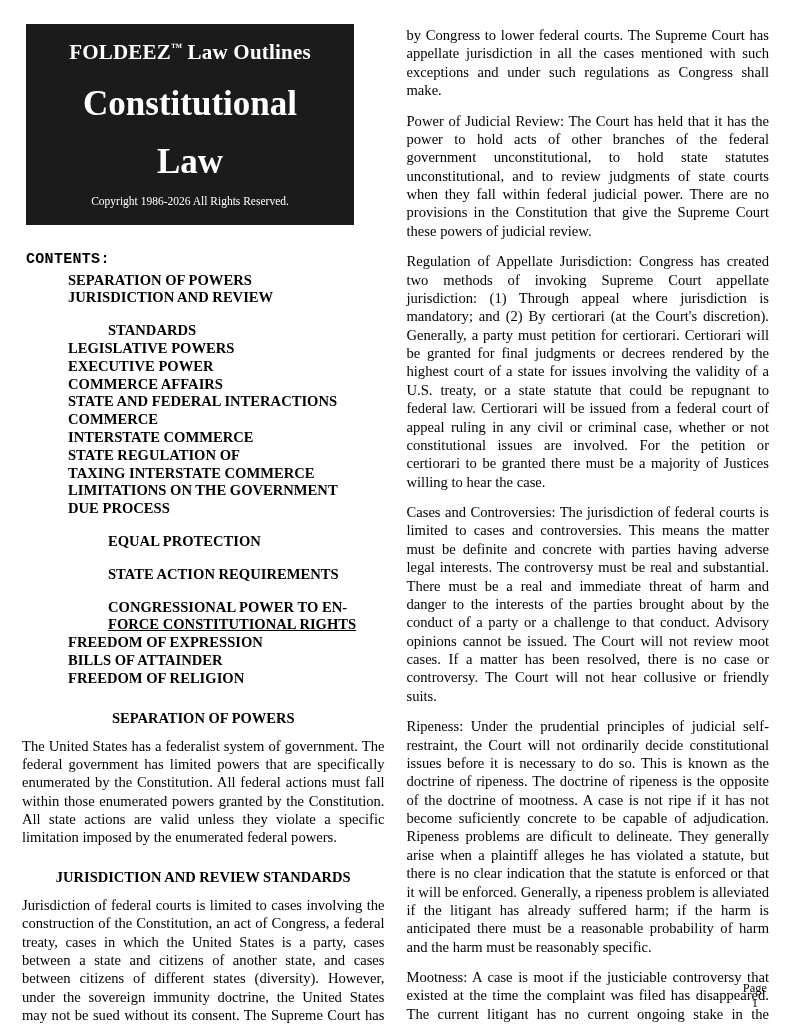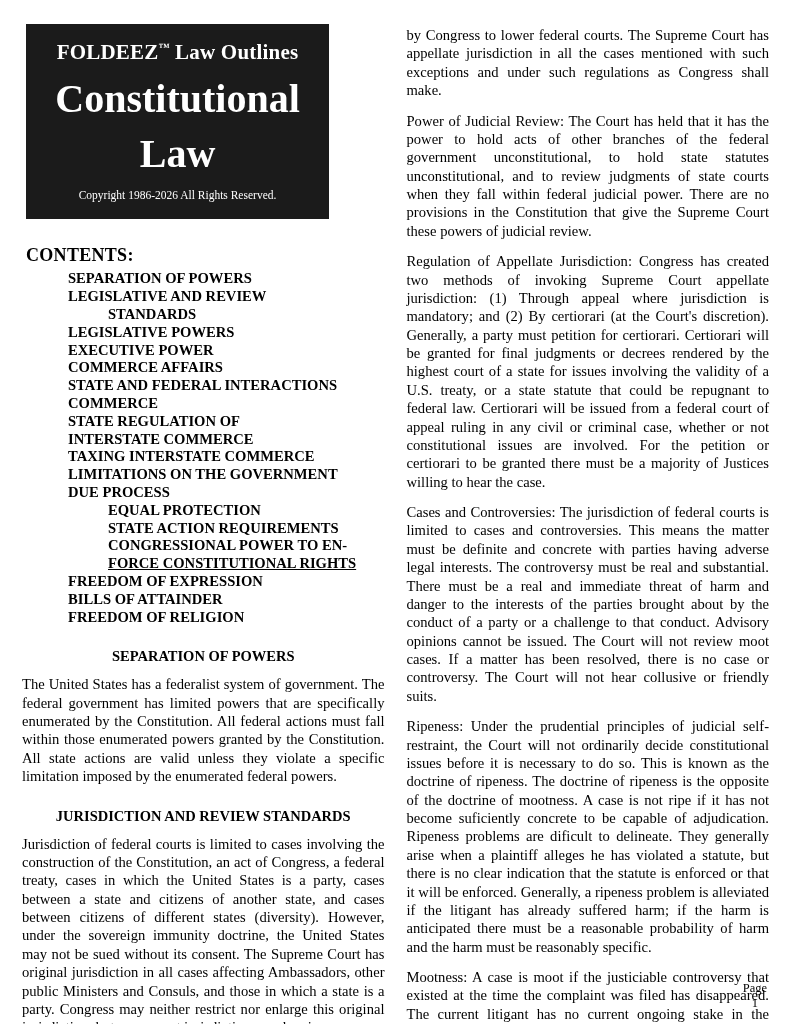--- a/index.html
+++ b/index.html
@@ -30,63 +30,64 @@
     width: 363px;
     box-sizing: border-box;
   }
   
   .masthead {
     background: #1b1b1b;
     color: #ffffff;
     text-align: center;
     padding: 16px 10px 18px 10px;
     margin: 6px 0 0 4px;
-    width: 303px;
+    width: 328px;
     box-sizing: border-box;
   }
   .brand {
     font-size: 21px;
     font-weight: bold;
     letter-spacing: .2px;
     margin-bottom: 8px;
   }
   .brand sup {
     font-size: 11px;
     vertical-align: super;
   }
   .title-main {
-    font-size: 40px;
+    font-size: 35px;
     font-weight: bold;
     line-height: 1.08;
-    margin: 12px 0 2px 0;
+    margin: 20px 0 2px 0;
   }
   .copyright {
     font-size: 11.5px;
     margin-top: 14px;
   }
   
   .contents-head {
     font-weight: bold;
-    font-size: 18px;
+    font-size: 15px;
     margin: 26px 0 4px 4px;
     letter-spacing: .3px;
+    font-family: Liberation Mono, monospace;
   }
   ul.contents {
     list-style: none;
     margin: 0;
     padding: 0 0 0 46px;
     font-weight: bold;
     font-size: 14.6px;
     line-height: 1.22;
   }
   ul.contents li {
     margin: 0;
     white-space: pre-wrap;
   }
-  ul.contents li.ind1 { padding-left: 40px; }
+  ul.contents li.ind1 { padding-left: 40px; margin-top: 15px; }
   ul.contents li.ind2 { padding-left: 40px; text-decoration: underline; }
   
   .sec-head {
     text-align: center;
     font-weight: bold;
     font-size: 14.5px;
     margin: 22px 0 10px 0;
   }
   p.body {
     font-size: 14.6px;
@@ -126,29 +127,29 @@
       <div class="masthead">
         <div class="brand"><span>FOLDEEZ</span><sup>™</sup><span> Law Outlines</span></div>
         <div class="title-main">Constitutional</div>
         <div class="title-main">Law</div>
         <div class="copyright">Copyright 1986-2026 All Rights Reserved.</div>
       </div>
 
       <div class="contents-head">CONTENTS:</div>
       <ul class="contents">
         <li>SEPARATION OF POWERS</li>
-        <li>LEGISLATIVE AND REVIEW</li>
+        <li>JURISDICTION AND REVIEW</li>
         <li class="ind1">STANDARDS</li>
         <li>LEGISLATIVE POWERS</li>
         <li>EXECUTIVE POWER</li>
         <li>COMMERCE AFFAIRS</li>
         <li>STATE AND FEDERAL INTERACTIONS</li>
         <li>COMMERCE</li>
+        <li>INTERSTATE COMMERCE</li>
         <li>STATE REGULATION OF</li>
-        <li>INTERSTATE COMMERCE</li>
         <li>TAXING INTERSTATE COMMERCE</li>
         <li>LIMITATIONS ON THE GOVERNMENT</li>
         <li>DUE PROCESS</li>
         <li class="ind1">EQUAL PROTECTION</li>
         <li class="ind1">STATE ACTION REQUIREMENTS</li>
         <li class="ind1">CONGRESSIONAL POWER TO EN-</li>
         <li class="ind2">FORCE CONSTITUTIONAL RIGHTS</li>
         <li>FREEDOM OF EXPRESSION</li>
         <li>BILLS OF ATTAINDER</li>
         <li>FREEDOM OF RELIGION</li>

